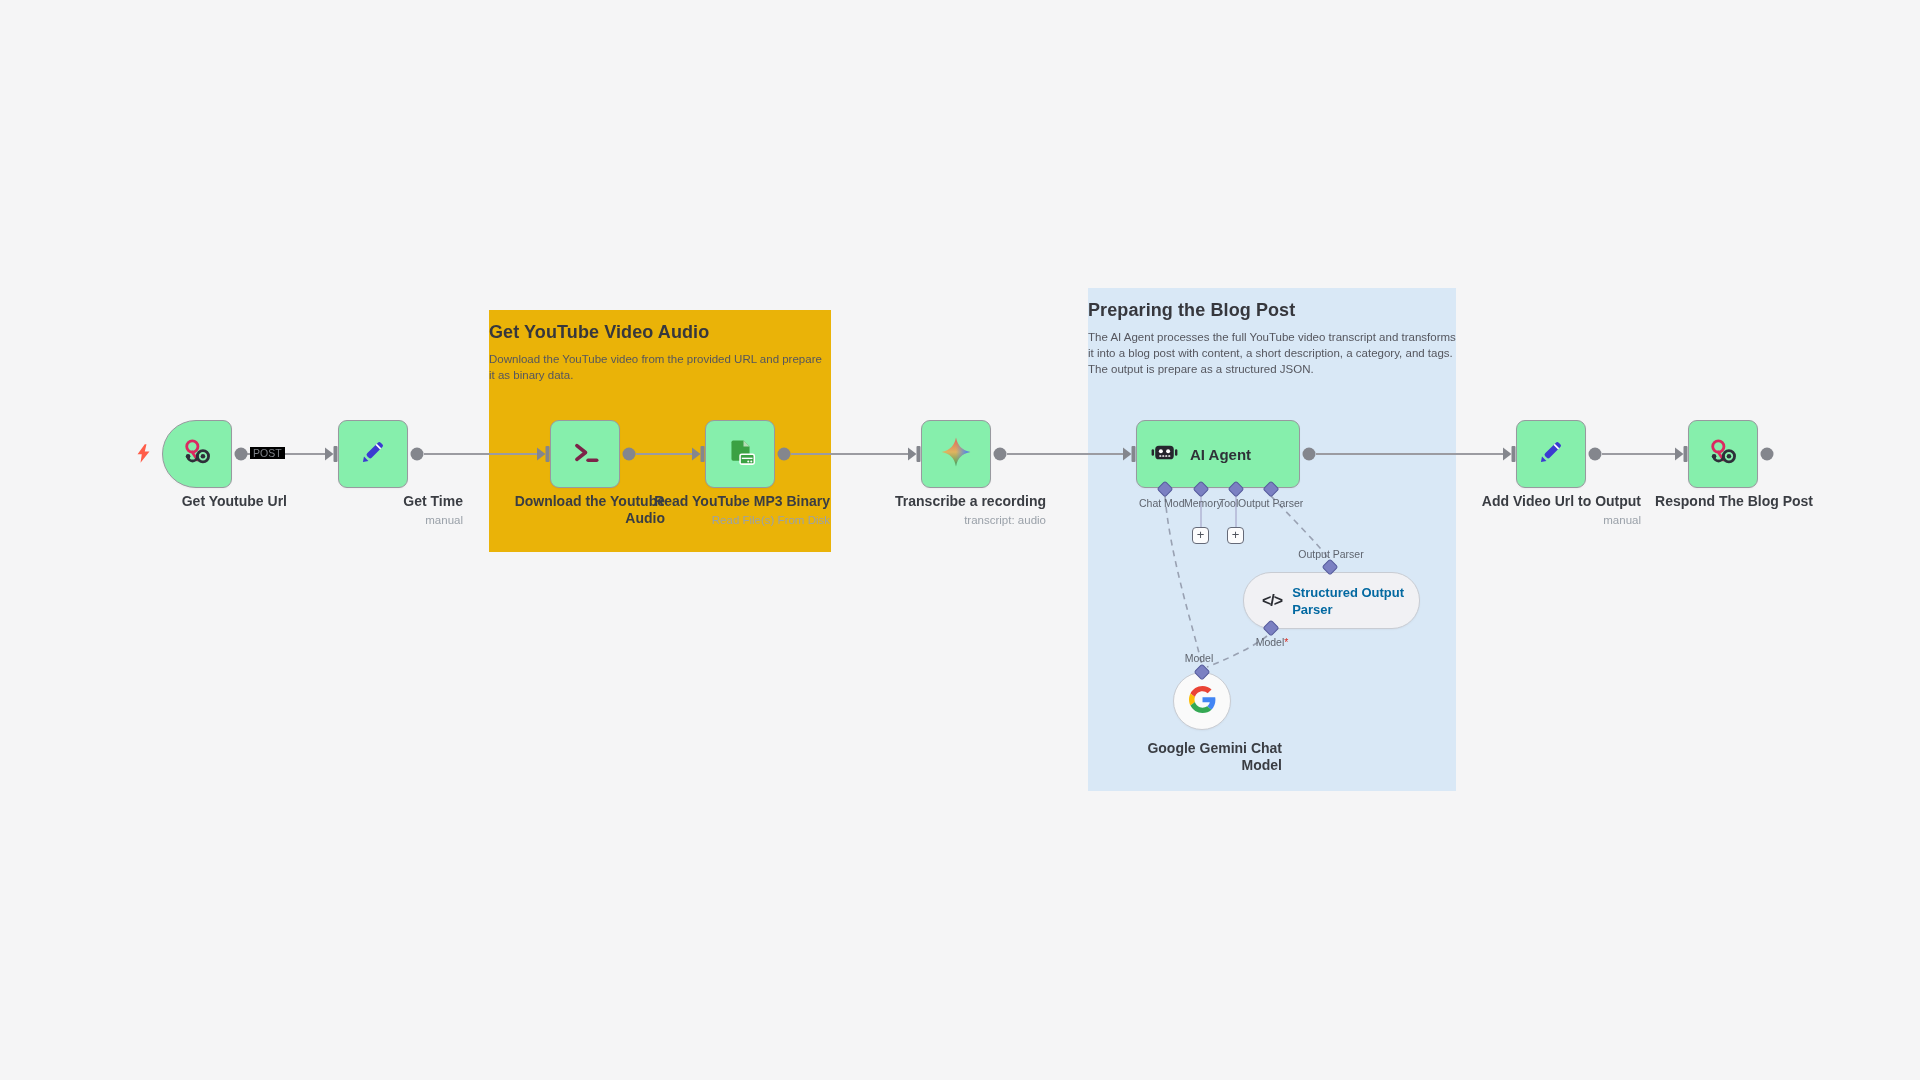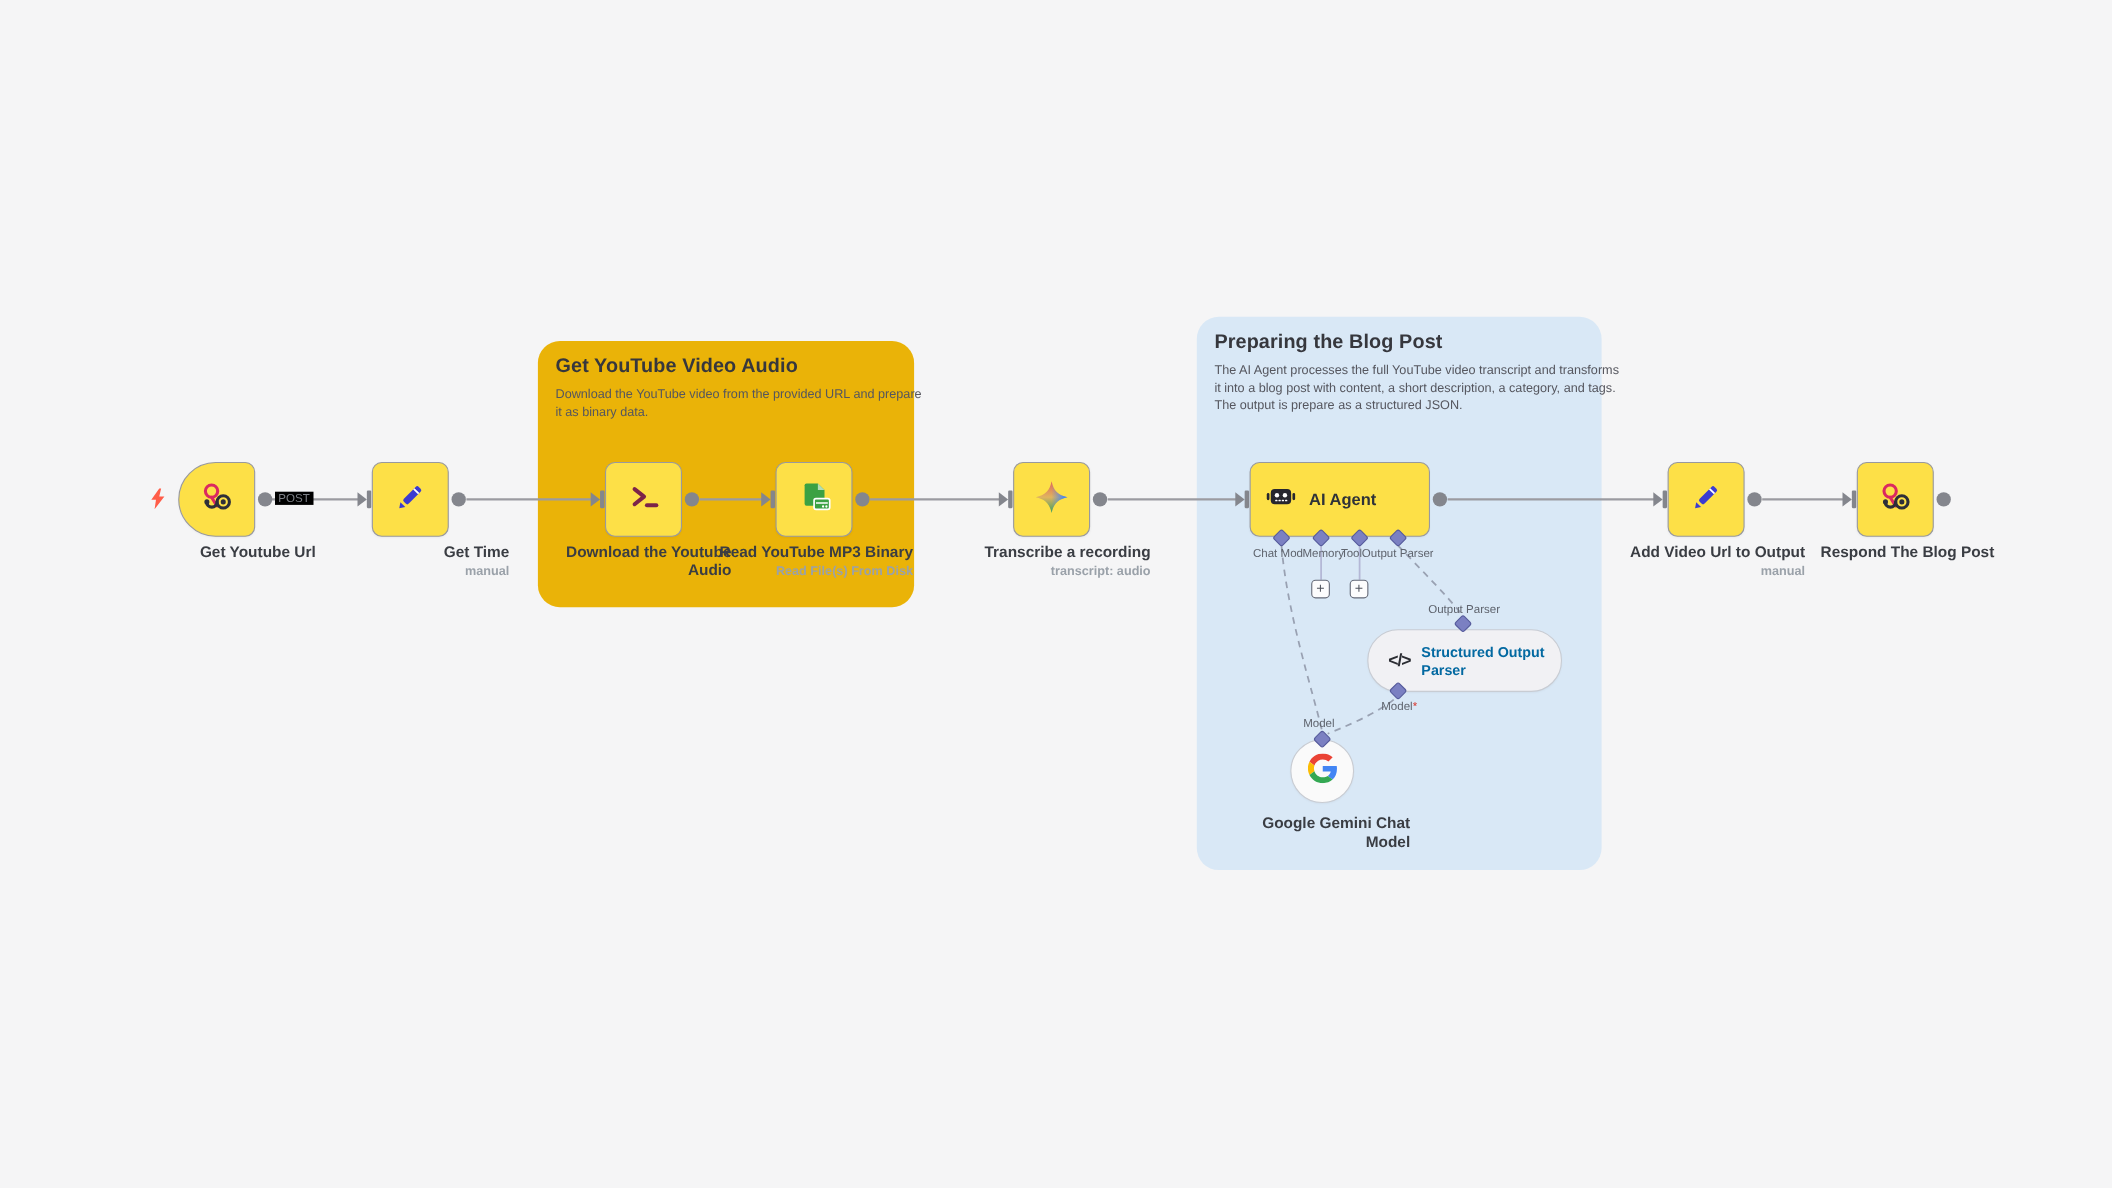--- a/index.html
+++ b/index.html
@@ -1,34 +1,34 @@
 <!DOCTYPE html>
 <html><head>
 <meta charset="utf-8">
 <style>
   html,body{margin:0;padding:0}
   body{width:1920px;height:1080px;background:#f5f5f6;font-family:"Liberation Sans",sans-serif;position:relative;overflow:hidden}
   #canvas{position:absolute;inset:0;width:1920px;height:1080px}
-  .group{position:absolute;border-radius:20px;z-index:1;padding:12px 16px;box-sizing:border-box}
+  .group{position:absolute;border-radius:0;z-index:1;padding:12px 0;box-sizing:border-box}
   .group.pink{background:#eab308}
   .group.blue{background:#d9e8f6}
   .group-title{font-size:18px;font-weight:700;color:#36373d;letter-spacing:.1px}
   .group-desc{margin-top:8px;font-size:11.5px;line-height:16px;color:#55565e}
   .group-desc div{white-space:nowrap}
   svg.overlay{position:absolute;left:0;top:0;z-index:2}
-  .node{position:absolute;width:70px;height:68px;background:#fde047;border:1.8px solid #98999f;border-radius:9px;z-index:3;display:flex;align-items:center;justify-content:center;box-sizing:border-box;box-shadow:0 1px 2px rgba(0,0,0,.04)}
+  .node{position:absolute;width:70px;height:68px;background:#86efac;border:1.8px solid #98999f;border-radius:9px;z-index:3;display:flex;align-items:center;justify-content:center;box-sizing:border-box;box-shadow:0 1px 2px rgba(0,0,0,.04)}
   .node.trigger{border-radius:34px 9px 9px 34px}
   .node.wide{width:164px;justify-content:flex-start;padding-left:13px;gap:11px}
   .node.pill{width:177px;height:57px;border-radius:28px;background:#f1f1f4;border:1.5px solid #c8ccd3;justify-content:flex-start;padding-left:18px;gap:10px}
   .node.circle{width:58px;height:58px;border-radius:50%;background:#fafafa;border:1.5px solid #c9ccd2}
   .agent-label{font-size:15px;font-weight:600;color:#2f3238}
   .pill-glyph{font-size:16px;font-weight:700;color:#2b2d33;letter-spacing:-1px}
   .pill-label{font-size:13px;font-weight:600;color:#0369a1;line-height:17px;width:120px}
   .nlabel{position:absolute;z-index:4;text-align:right;font-size:14px;font-weight:600;color:#3a3d43;line-height:17px}
-  .nsub{font-size:11.5px;font-weight:700;color:#9aa1a9;margin-top:2px}
+  .nsub{font-size:11.5px;font-weight:400;color:#9aa1a9;margin-top:2px}
   .portlabel{position:absolute;z-index:4;font-size:10.5px;color:#5f646e;white-space:nowrap;overflow:hidden}
   .portlabel.center{text-align:center}
   .req{color:#d93025}
   .diamond{position:absolute;width:12px;height:12px;background:#7b80c2;border:1.5px solid #565b9c;border-radius:2.5px;transform:rotate(45deg);z-index:5;box-sizing:border-box}
   .plusbtn{position:absolute;width:17px;height:17px;border:1.6px solid #656a78;border-radius:4px;background:#fcfcfd;color:#4e525c;font-size:13px;line-height:13px;font-weight:500;text-align:center;z-index:4;box-sizing:border-box;cursor:pointer}
   .postlabel{position:absolute;z-index:3;font-size:10.5px;color:#7d8087;background:#000000;padding:0 3px}
   .bolt{position:absolute;z-index:3}
 </style>
 </head>
 <body>

